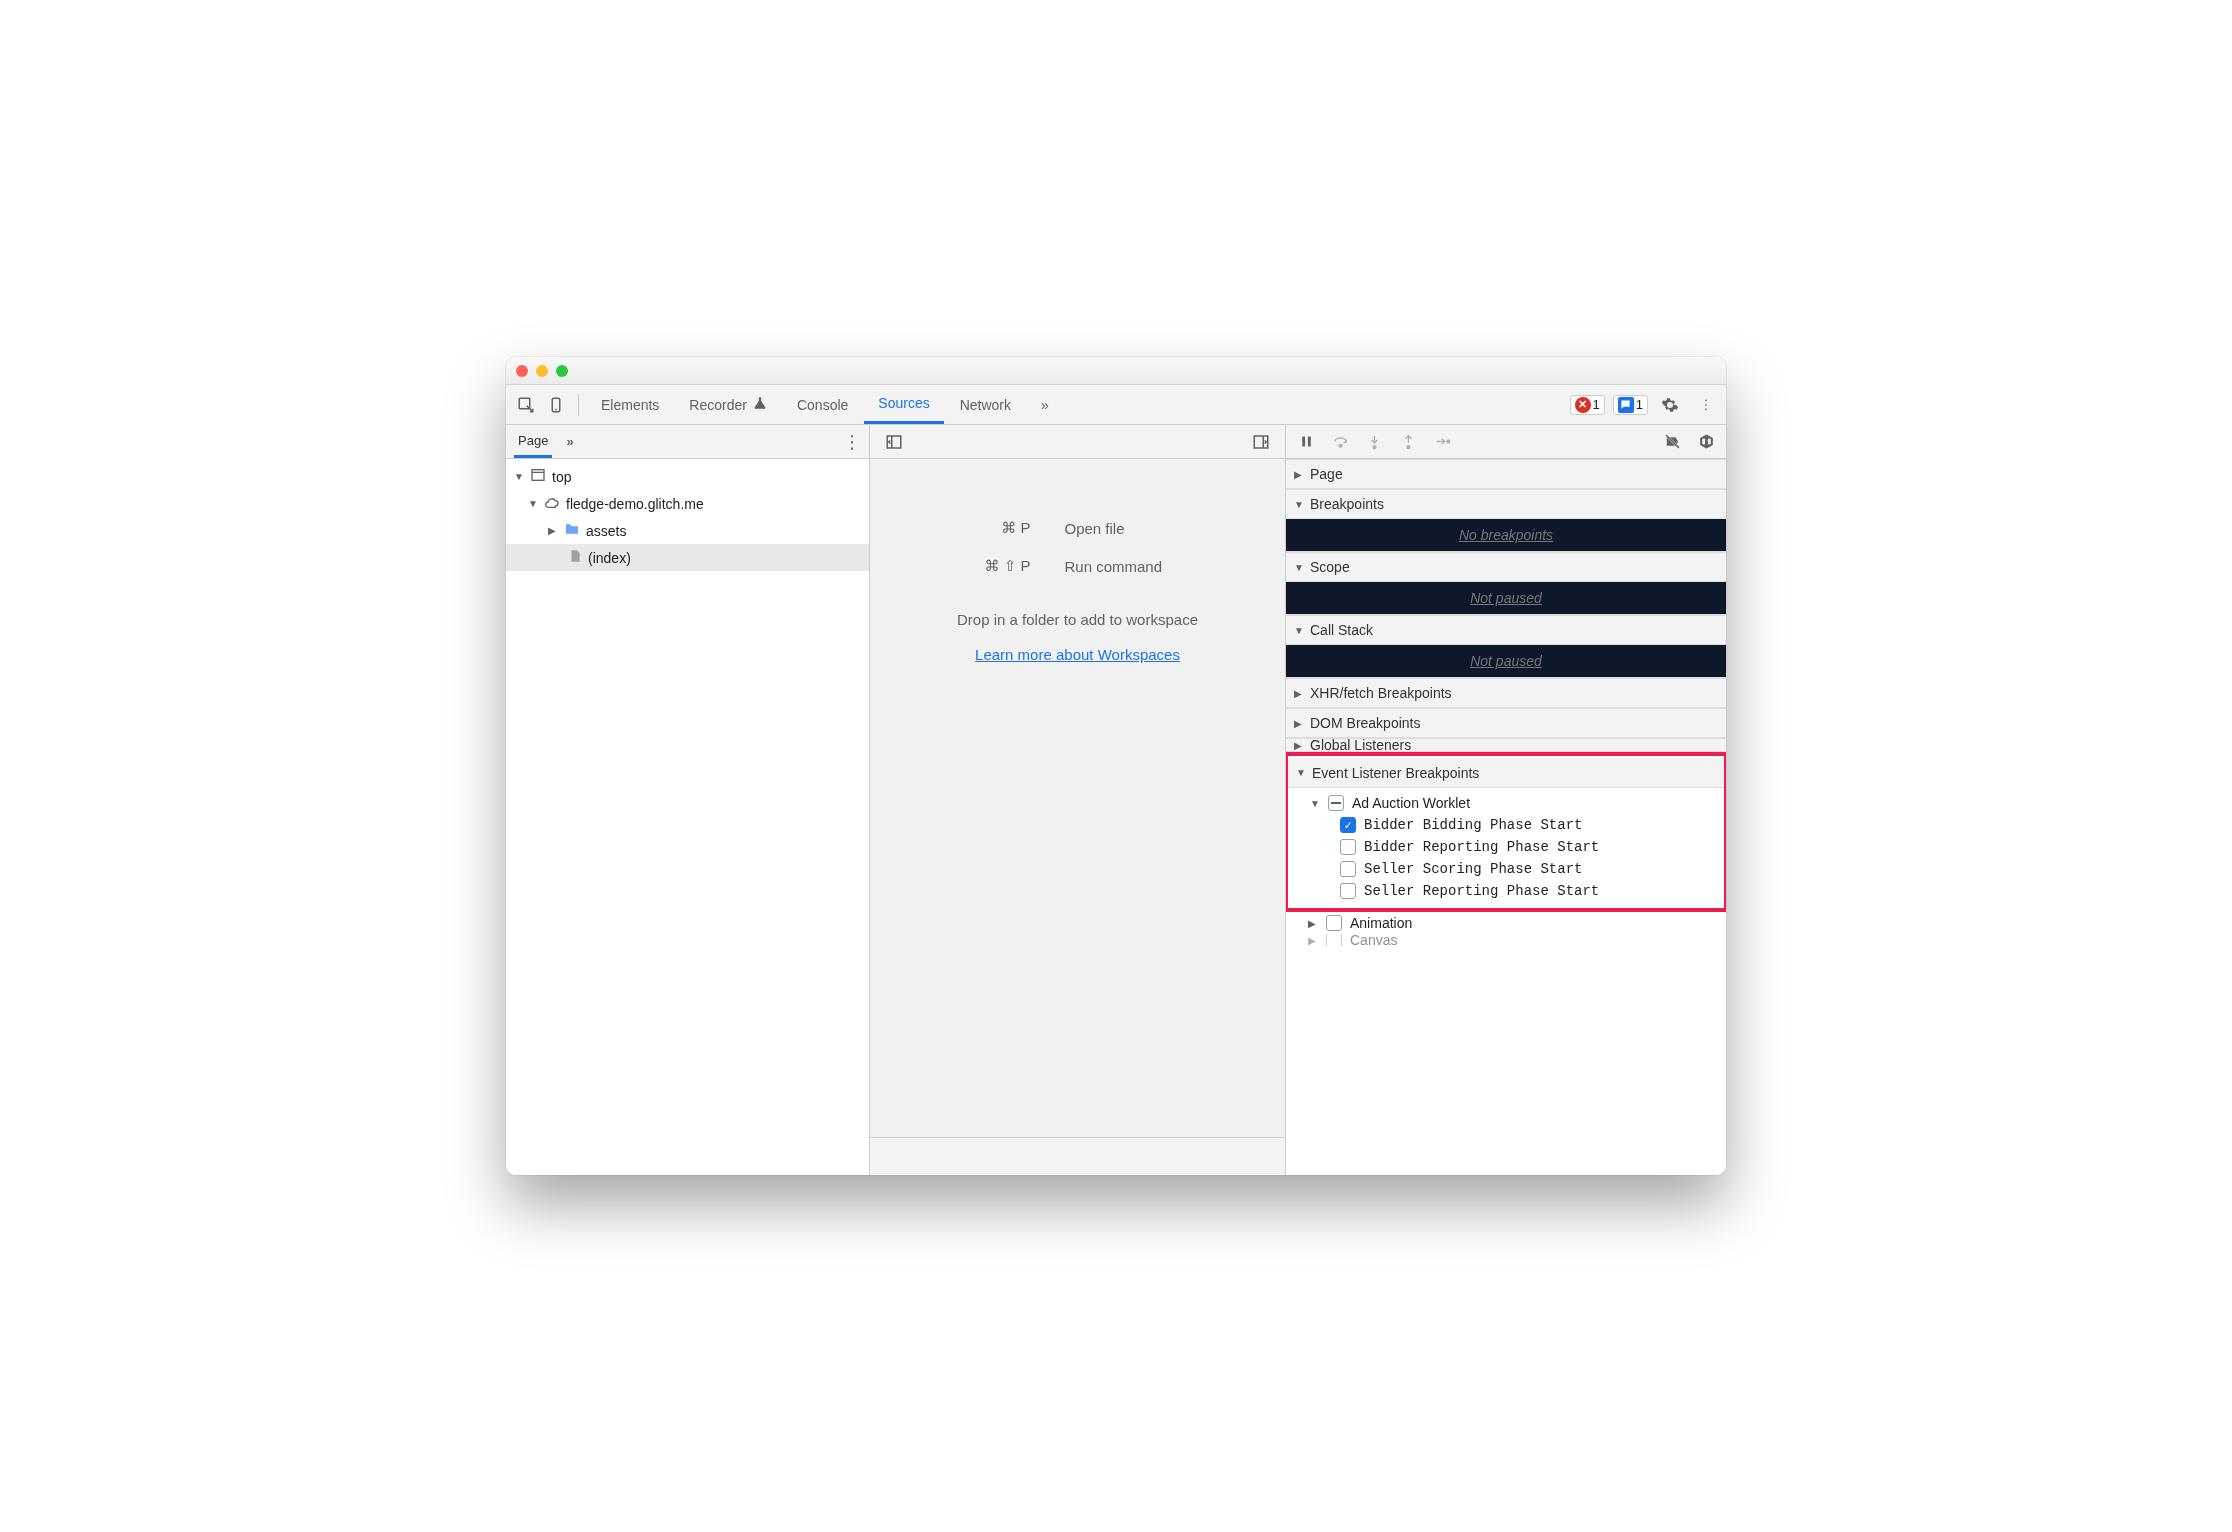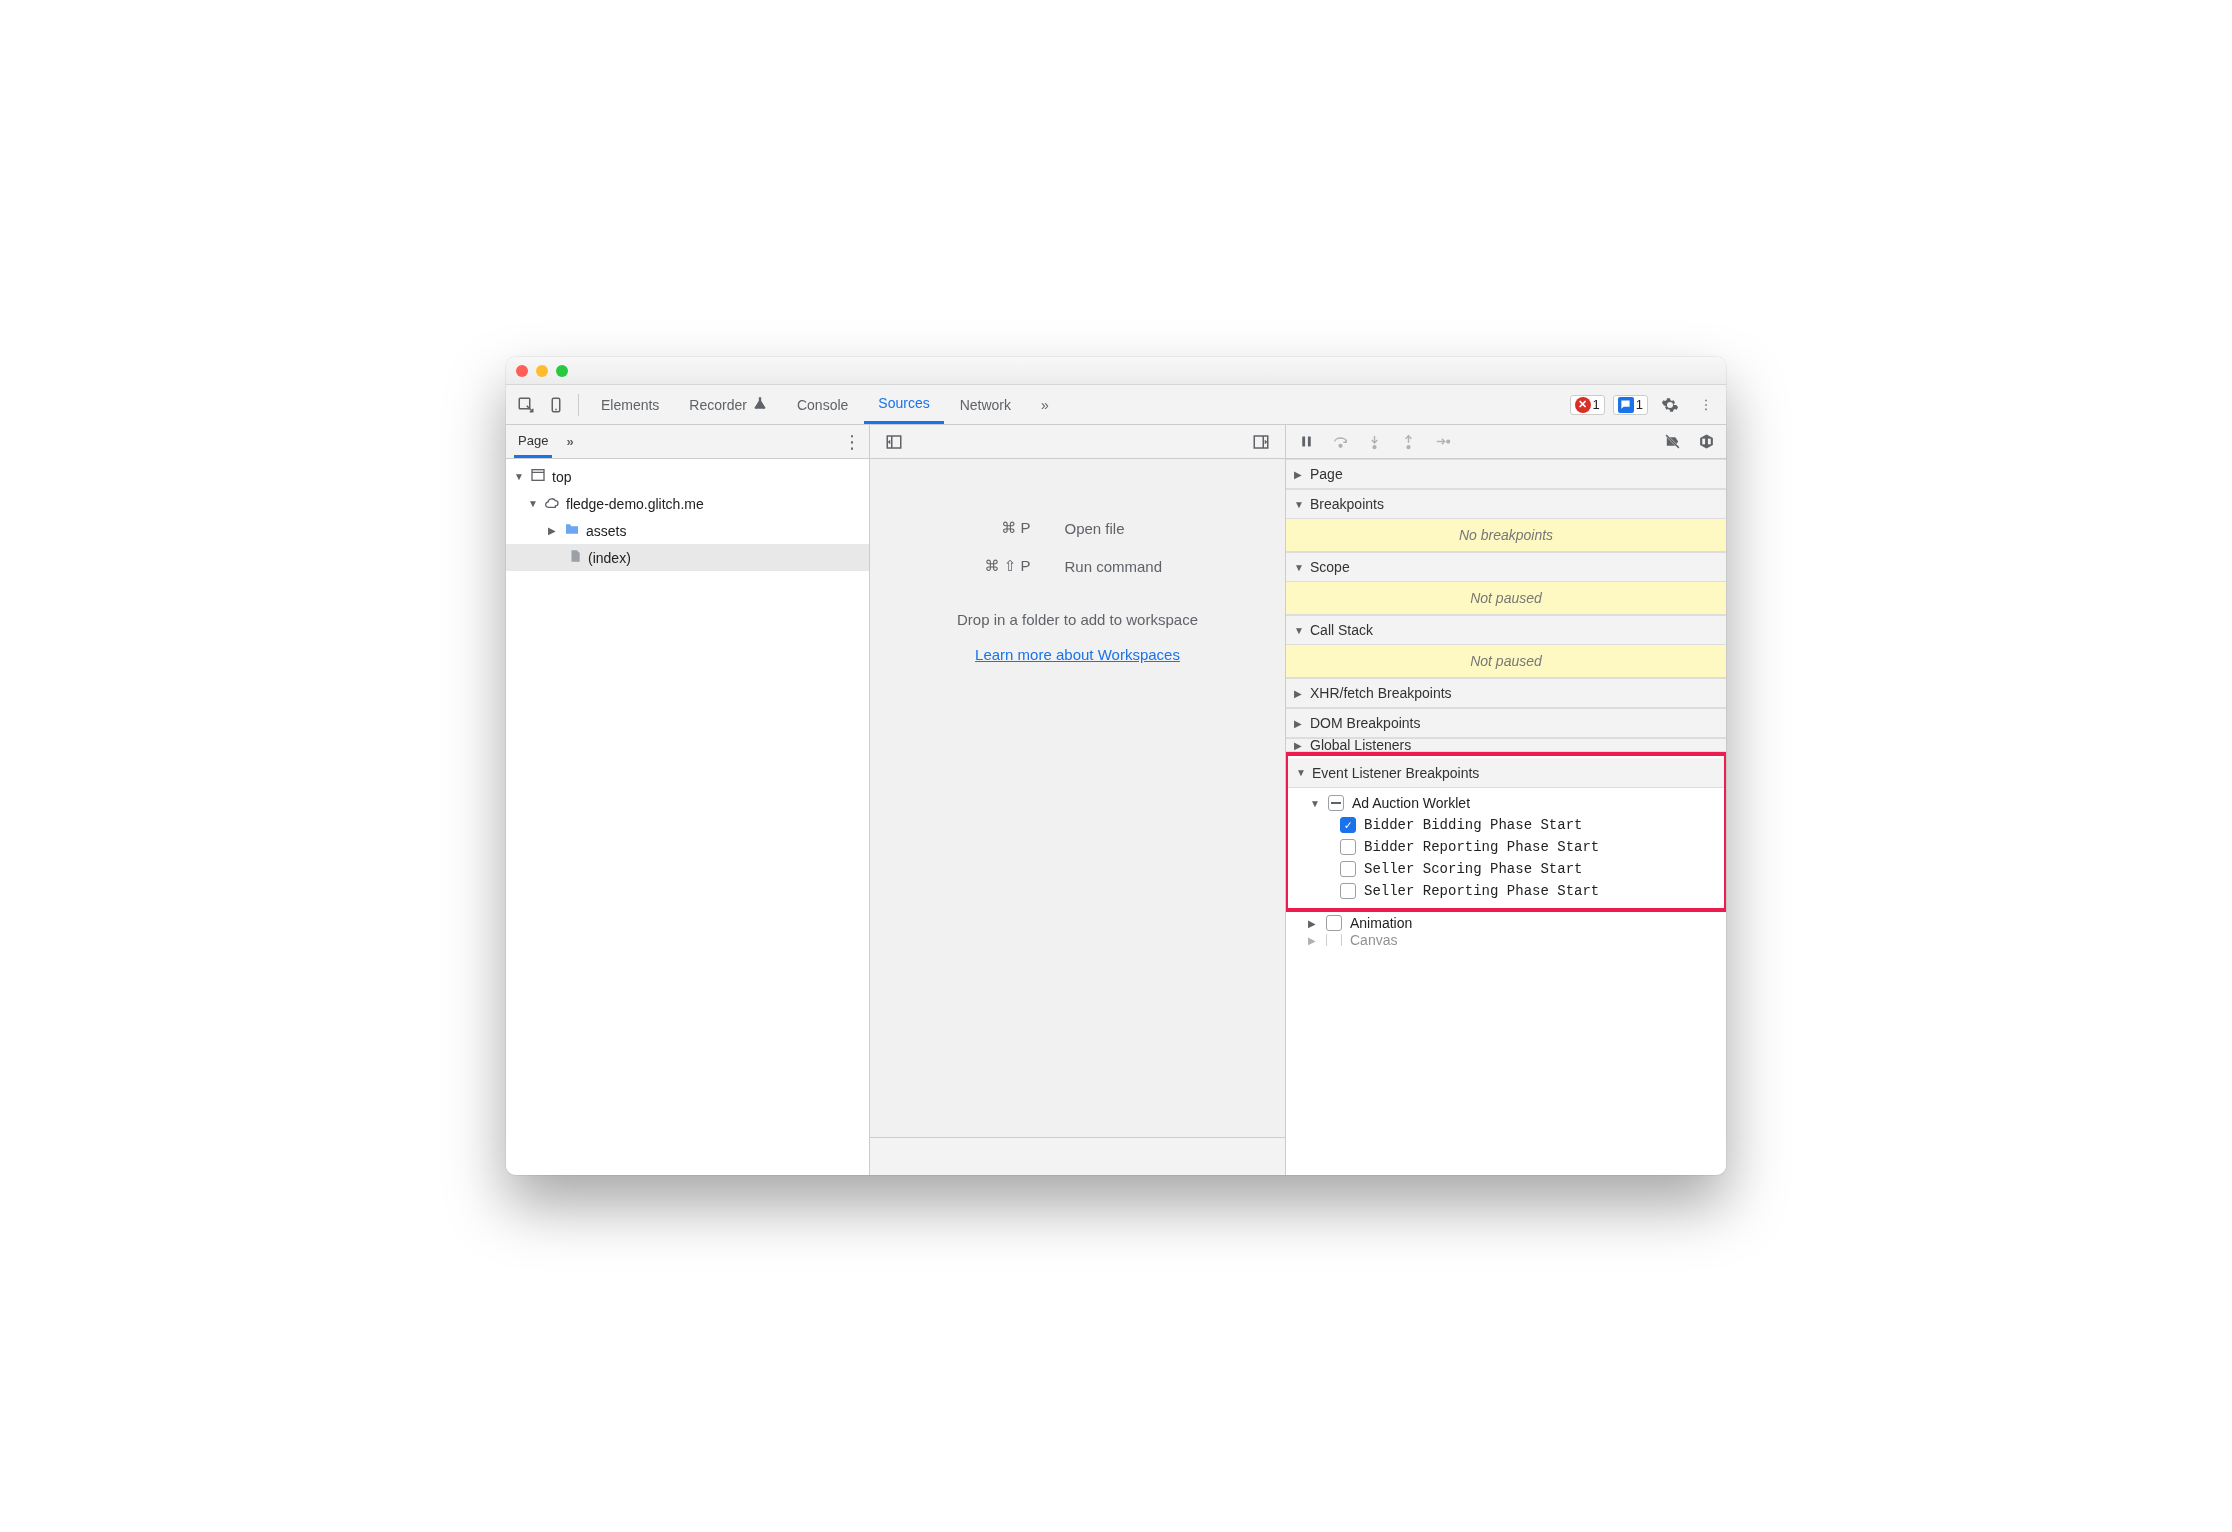--- a/index.html
+++ b/index.html
@@ -91,21 +91,21 @@
 .dbg-toolbar .iconbtn{color:#5f6368;}
 .dbg-toolbar .iconbtn.disabled{opacity:0.45;}
 .dbg-toolbar .spacer{flex:1;}
 .dbg-toolbar svg{width:17px;height:17px;}
 
 .pane-header {
   height:30px;background:#f3f3f3;border-bottom:1px solid #ddd;border-top:1px solid #ddd;
   display:flex;align-items:center;padding:0 8px;gap:6px;font-size:14px;color:#333;cursor:pointer;
 }
 .pane-header:first-of-type{border-top:none;}
-.pane-body { padding:8px;background:#fef9c3;border-bottom:1px solid #ddd;font-size:14px;}
+.pane-body { padding:8px;background:#0f172a;border-bottom:1px solid #ddd;font-size:14px;text-decoration:underline;}
 .pane-body.muted { color:#777;font-style:italic;text-align:center;}
 
 .highlight-box { border:4px solid #ed1c4f; margin:0 -2px; padding:2px 0;}
 
 .event-group { padding:4px 0;background:#fff; }
 .ev-row { display:flex;align-items:center;gap:8px;padding:3px 10px 3px 22px;font-size:14px;cursor:pointer;}
 .ev-row.mono { font-family: Liberation Mono, monospace; }
 .ev-row.sub { padding-left:52px; }
 .chk { width:16px;height:16px;border:1.5px solid #9aa0a6;border-radius:3px;display:flex;align-items:center;justify-content:center;flex-shrink:0;}
 .chk.checked{background:#1a73e8;border-color:#1a73e8;}

